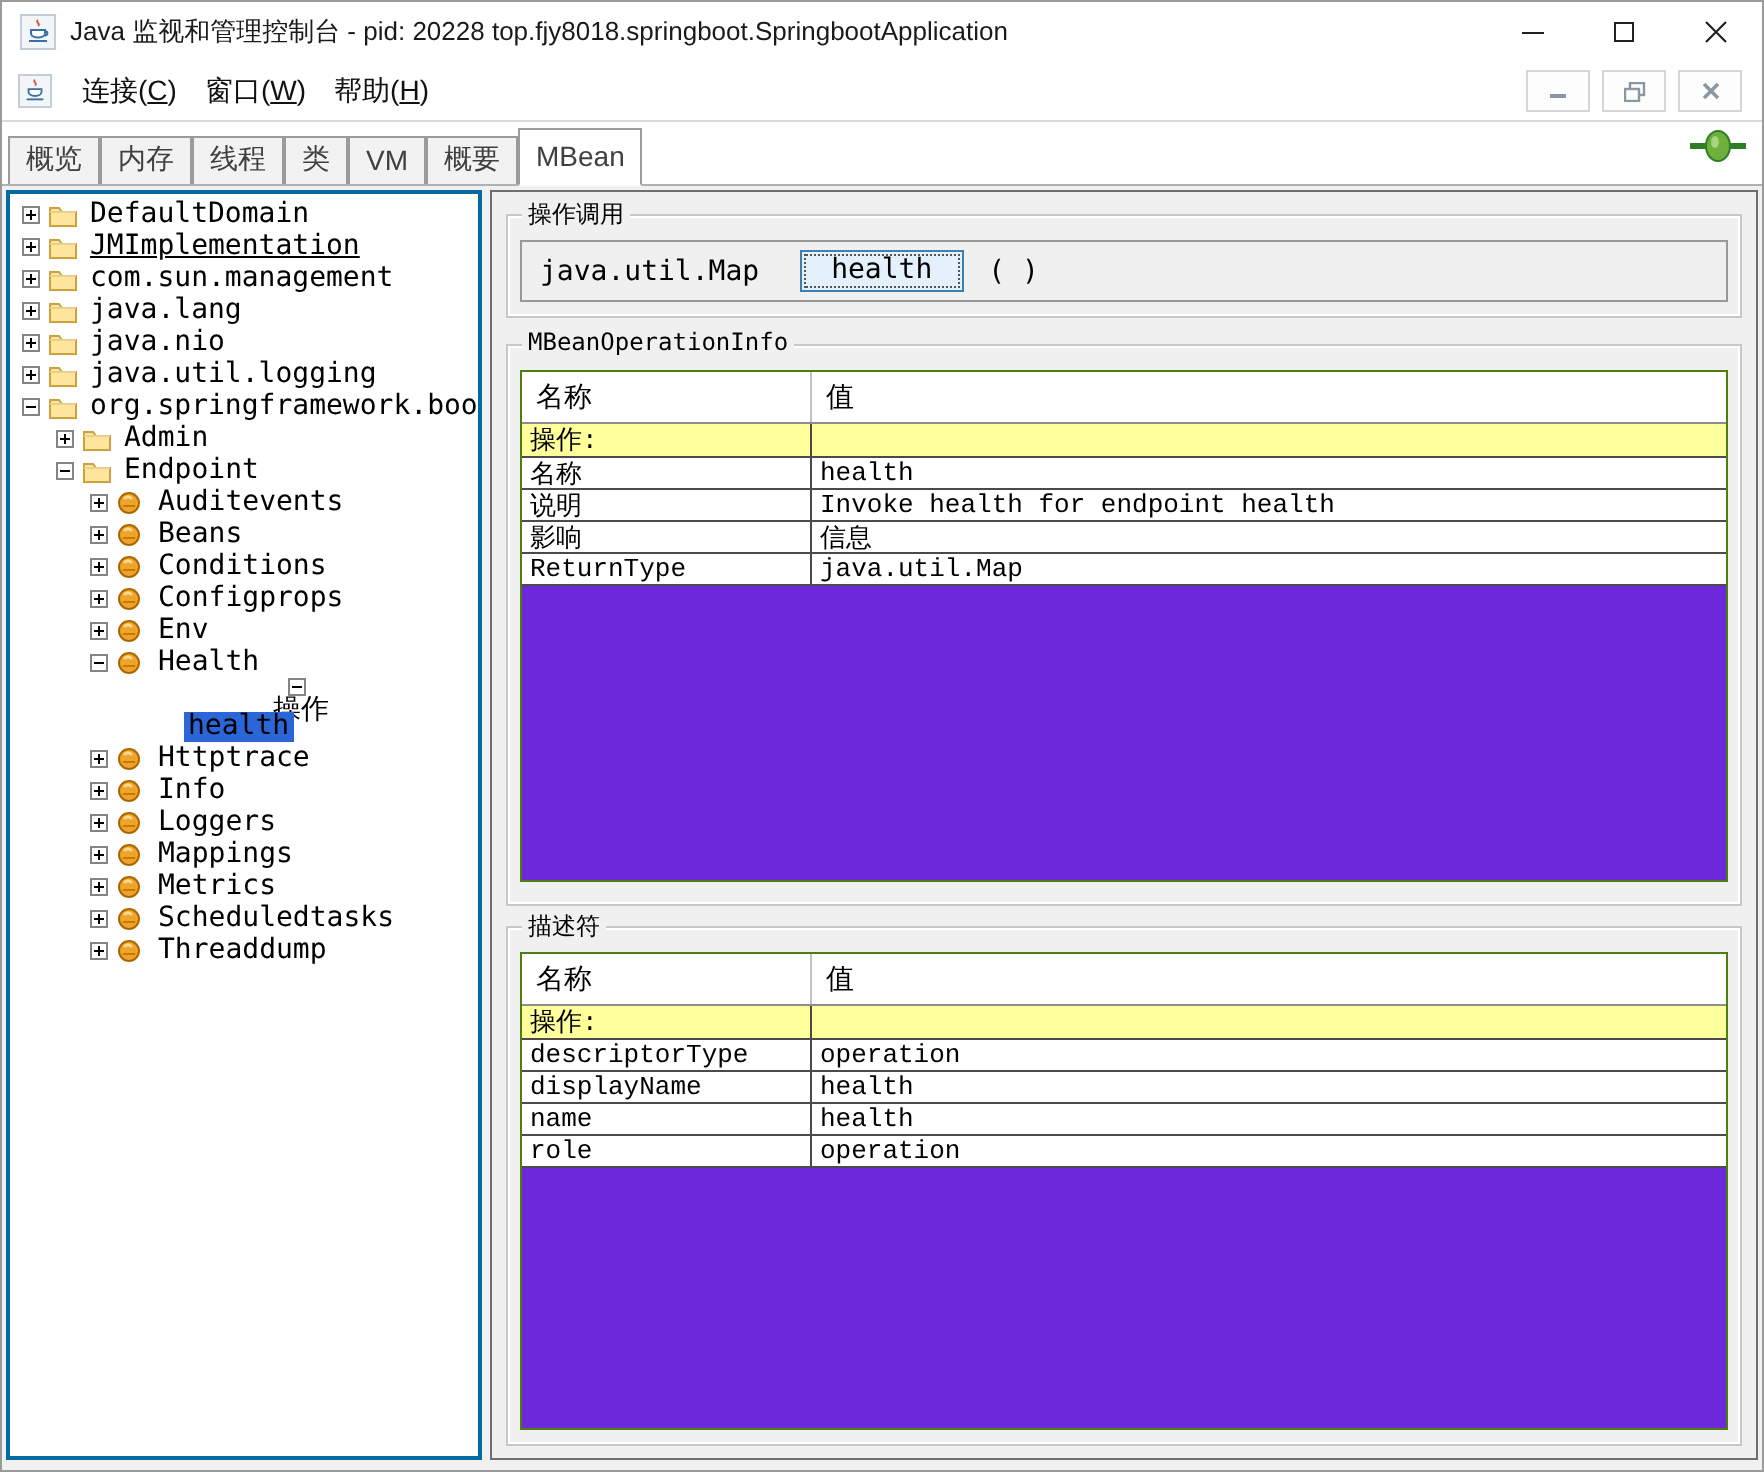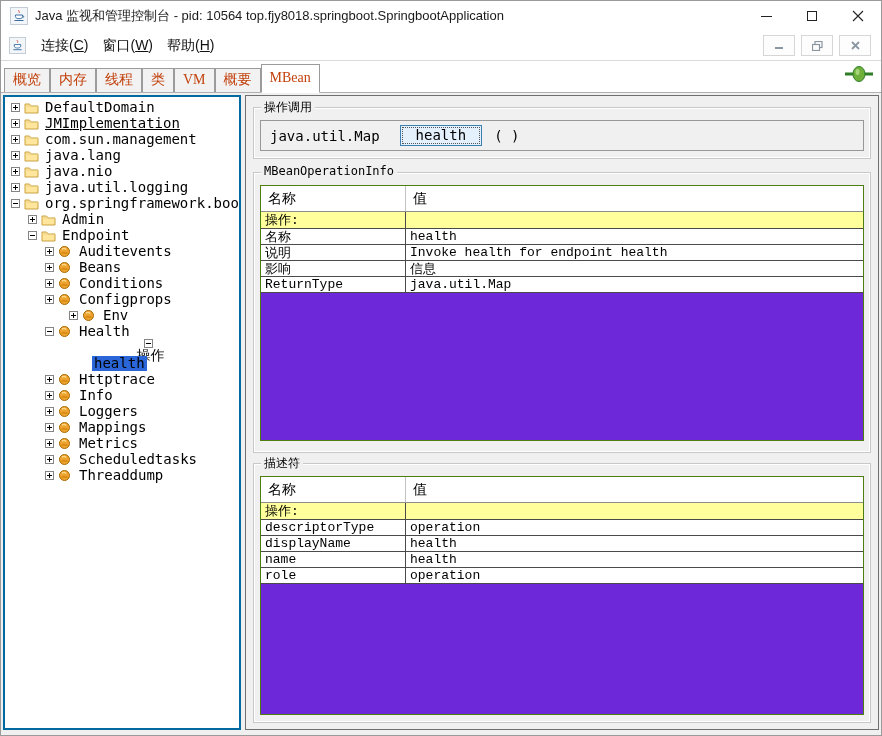--- a/index.html
+++ b/index.html
@@ -38,22 +38,22 @@
     width:32px; height:21px; border:1px solid #d6d6d6; background:#fdfdfd;
     display:flex; align-items:center; justify-content:center;
   }
 
   
   .tabbar {
     height:32px; background:#ffffff; display:flex; align-items:flex-end;
     border-bottom:1px solid #b0b0b0; position:relative; padding-left:3px;
   }
   .tab {
-    font-family:Liberation Serif, serif;
-    font-size:14px; color:#c2410c; padding:3px 8px 4px 8px; margin-right:0px;
+    font-family:Liberation Sans, sans-serif;
+    font-size:14px; color:#404040; padding:3px 8px 4px 8px; margin-right:0px;
     background:#f2f2f2; border:1px solid #9b9b9b; border-bottom:none;
     height:24px; display:flex; align-items:center; position:relative;
   }
   .tab.active {
     background:#ffffff; height:29px; z-index:2; margin-bottom:-1px;
     border-bottom:1px solid #ffffff; padding-bottom:5px;
   }
   .plug-wrap { margin-left:auto; margin-bottom:6px; margin-right:8px; }
 
   
@@ -128,21 +128,21 @@
 
 <div class="titlebar">
   <span class="app-icon">
     <svg width="14" height="14" viewBox="0 0 14 14">
       <path d="M7 1 c-1.6 1 1.6 1.8 0 3" fill="none" stroke="#d9534f" stroke-width="1"></path>
       <path d="M3.5 6 h7 v1.6 c0 2.8-7 2.8-7 0 z" fill="#ffffff" stroke="#3b6ea5" stroke-width="1"></path>
       <path d="M10.5 6.6 c1.6 0 1.6 2 0 2.1" fill="none" stroke="#3b6ea5" stroke-width="1"></path>
       <path d="M2.5 11.5 h9" stroke="#3b6ea5" stroke-width="1"></path>
     </svg>
   </span>
-  <span class="title-text">Java 监视和管理控制台 - pid: 10564 top.fjy8018.springboot.SpringbootApplication</span>
+  <span class="title-text">Java 监视和管理控制台 - pid: 20228 top.fjy8018.springboot.SpringbootApplication</span>
   <div class="win-controls">
     <div class="win-btn">
         <span class="glyph-min"></span>
       </div>
     <div class="win-btn">
         <span class="glyph-max"></span>
       </div>
     <div class="win-btn">
       <svg width="12" height="12" viewBox="0 0 12 12">
           <path d="M1 1 L11 11 M11 1 L1 11" stroke="#222" stroke-width="1.1"></path>
@@ -333,21 +333,21 @@
         <span class="toggle plus"></span>
         <span class="tree-icon">
           <svg width="13" height="13" viewBox="0 0 13 13">
             <circle cx="6.5" cy="6.5" r="5" fill="#f0a22e" stroke="#a86a00" stroke-width="1"></circle>
             <path d="M4 4.5 c1-1.5 3-1.5 4 0" fill="none" stroke="#ffd98a" stroke-width="1.4"></path>
             <path d="M3.5 8 h6" stroke="#c07c00" stroke-width="1"></path>
           </svg>
         </span>
         <span class="tree-label">Configprops</span>
       </div>
-      <div class="tree-row" style="padding-left: 64px; text-align: right;">
+      <div class="tree-row" style="padding-left: 40px; text-align: right;">
         <span class="toggle plus"></span>
         <span class="tree-icon">
           <svg width="13" height="13" viewBox="0 0 13 13">
             <circle cx="6.5" cy="6.5" r="5" fill="#f0a22e" stroke="#a86a00" stroke-width="1"></circle>
             <path d="M4 4.5 c1-1.5 3-1.5 4 0" fill="none" stroke="#ffd98a" stroke-width="1.4"></path>
             <path d="M3.5 8 h6" stroke="#c07c00" stroke-width="1"></path>
           </svg>
         </span>
         <span class="tree-label">Env</span>
       </div>

